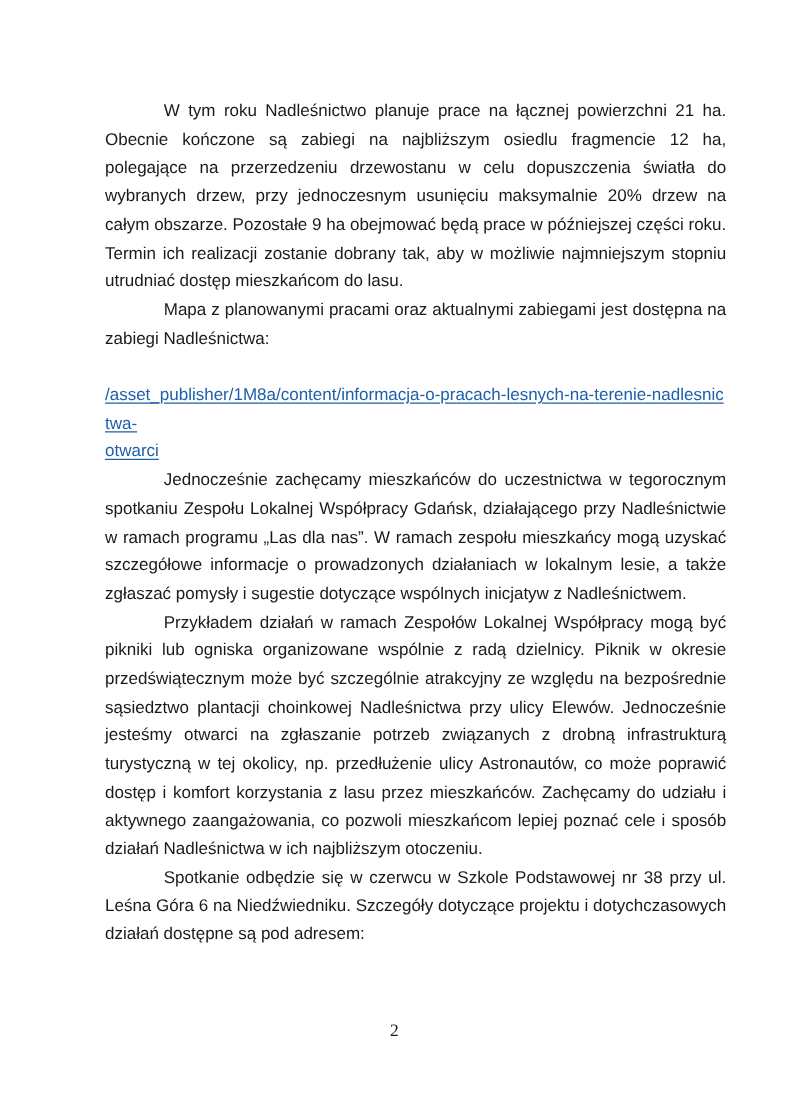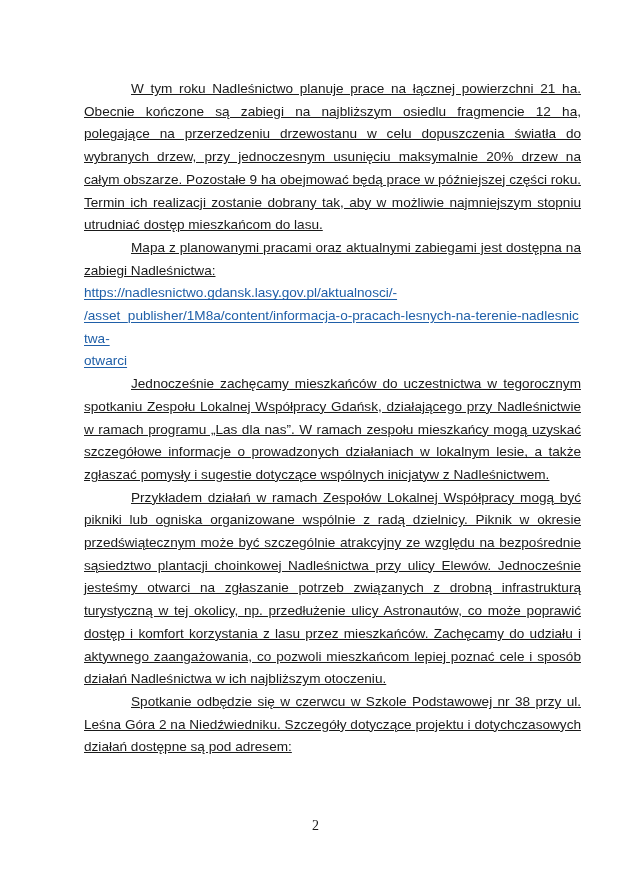--- a/index.html
+++ b/index.html
@@ -3,40 +3,40 @@
   <meta charset="utf-8">
   <style>
     html, body { margin: 0; padding: 0; background: #ffffff; }
     body { width: 631px; height: 882px; position: relative; overflow: hidden; }
     .page {
       position: absolute; left: 84px; top: 78px; width: 497px;
       font-family: "Liberation Sans", sans-serif;
       font-size: 13.6px; line-height: 22.7px; color: #1a1a1a;
     }
     .page p { margin: 0; text-align: justify; }
-    .indent { text-indent: 47px; text-decoration: underline; }
+    .indent { text-indent: 47px; }
     .link { color: #1f5fa8; text-decoration: underline; text-underline-offset: 2px; word-break: break-all; }
     .spacer { height: 22.7px; }
     .page-number {
       position: absolute; top: 818px; left: 0; width: 631px; text-align: center;
       font-family: "Liberation Serif", serif; font-size: 14px; color: #1a1a1a;
     }
   </style>
 </head>
 <body>
 
 <div class="page">
   <p class="indent">W tym roku Nadleśnictwo planuje prace na łącznej powierzchni 21 ha. Obecnie kończone są zabiegi na najbliższym osiedlu fragmencie 12 ha, polegające na przerzedzeniu drzewostanu w celu dopuszczenia światła do wybranych drzew, przy jednoczesnym usunięciu maksymalnie 20% drzew na całym obszarze. Pozostałe 9 ha obejmować będą prace w późniejszej części roku. Termin ich realizacji zostanie dobrany tak, aby w możliwie najmniejszym stopniu utrudniać dostęp mieszkańcom do lasu.</p>
   <p class="indent">Mapa z planowanymi pracami oraz aktualnymi zabiegami jest dostępna na zabiegi Nadleśnictwa:</p>
   <p>
     <a class="link">
-      <span>https://nadlesnictwo.gdansk.lasy.gov.pl/aktualnosci/-</span><br>
+      <br>
       <span>/asset_publisher/1M8a/content/informacja-o-pracach-lesnych-na-terenie-nadlesnictwa-</span><br>
       <span>otwarci</span>
     </a>
   </p>
   <p class="indent">Jednocześnie zachęcamy mieszkańców do uczestnictwa w tegorocznym spotkaniu Zespołu Lokalnej Współpracy Gdańsk, działającego przy Nadleśnictwie w ramach programu „Las dla nas”. W ramach zespołu mieszkańcy mogą uzyskać szczegółowe informacje o prowadzonych działaniach w lokalnym lesie, a także zgłaszać pomysły i sugestie dotyczące wspólnych inicjatyw z Nadleśnictwem.</p>
   <p class="indent">Przykładem działań w ramach Zespołów Lokalnej Współpracy mogą być pikniki lub ogniska organizowane wspólnie z radą dzielnicy. Piknik w okresie przedświątecznym może być szczególnie atrakcyjny ze względu na bezpośrednie sąsiedztwo plantacji choinkowej Nadleśnictwa przy ulicy Elewów. Jednocześnie jesteśmy otwarci na zgłaszanie potrzeb związanych z drobną infrastrukturą turystyczną w tej okolicy, np. przedłużenie ulicy Astronautów, co może poprawić dostęp i komfort korzystania z lasu przez mieszkańców. Zachęcamy do udziału i aktywnego zaangażowania, co pozwoli mieszkańcom lepiej poznać cele i sposób działań Nadleśnictwa w ich najbliższym otoczeniu.</p>
-  <p class="indent">Spotkanie odbędzie się w czerwcu w Szkole Podstawowej nr 38 przy ul. Leśna Góra 2 na Niedźwiedniku. Szczegóły dotyczące projektu i dotychczasowych działań dostępne są pod adresem:</p>
+  <p class="indent">Spotkanie odbędzie się w czerwcu w Szkole Podstawowej nr 38 przy ul. Leśna Góra 6 na Niedźwiedniku. Szczegóły dotyczące projektu i dotychczasowych działań dostępne są pod adresem:</p>
   <div class="spacer"></div>
 </div>
 
 <div class="page-number">2</div>
 
 </body></html>

